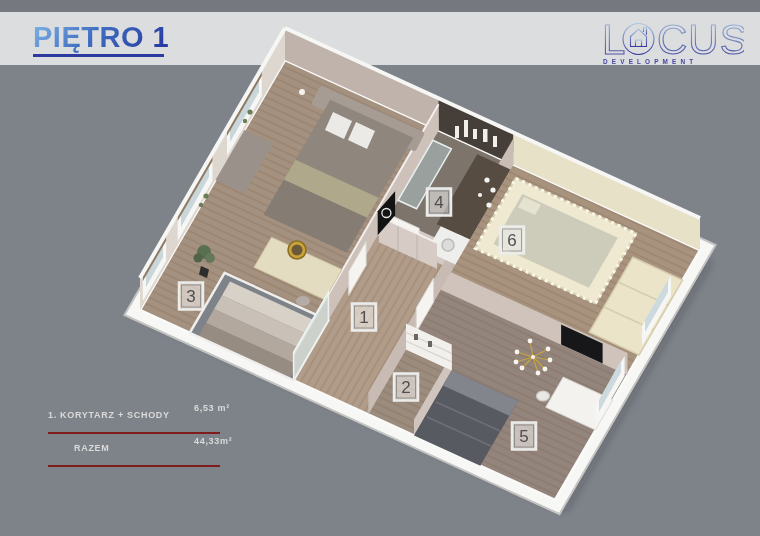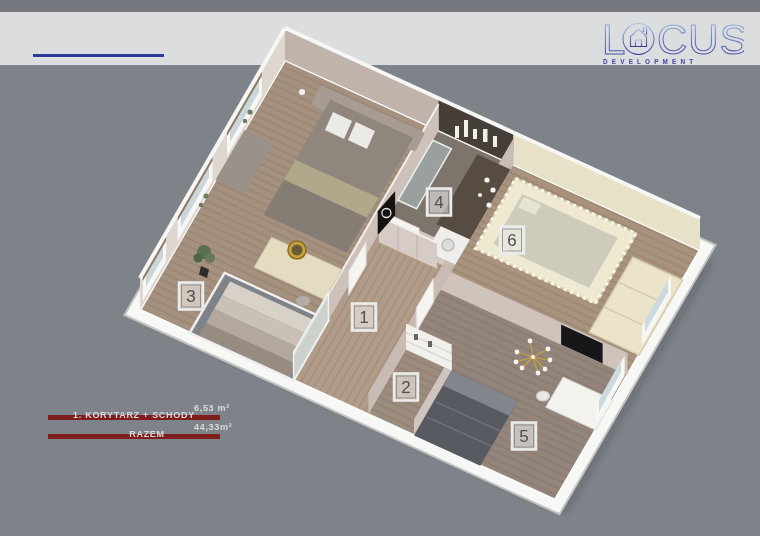--- a/index.html
+++ b/index.html
@@ -8,21 +8,21 @@
   #stage{position:relative;width:760px;height:536px;}
   #top-strip{left:0;top:0;width:760px;height:12px;background:#75797f;}
   #band{left:0;top:12px;width:760px;height:53px;background:#dcddde;}
   #title{left:33px;top:21px;font-size:29px;font-weight:bold;letter-spacing:.5px;
          background:linear-gradient(135deg,#7fb6e6 0%,#3f6cc0 45%,#24349c 100%);
          -webkit-background-clip:text;background-clip:text;color:transparent;z-index:5;}
   #title-underline{left:33px;top:54px;width:131px;height:2.5px;background:#2c3a9e;z-index:5;}
   #logo{left:594px;top:12px;width:150px;height:54px;z-index:5;}
   #plan{left:0;top:0;z-index:2;}
   #legend{left:48px;top:401px;width:176px;z-index:4;}
-  .lrow{position:relative;width:172px;border-bottom:5px solid #7f1d1d;padding:3px 0 2px 0;height:9px;text-align:center;}
+  .lrow{position:relative;width:172px;border-bottom:2px solid #7f1d1d;padding:3px 0 19px 0;height:9px;}
   .llabel,.larea{font-size:9px;font-weight:bold;letter-spacing:.7px;color:#d9d9d9;line-height:9px;white-space:nowrap;}
   .larea{position:absolute;left:146px;top:3px;}
   .lrow.total .llabel{padding-left:26px;}
   text{font-family:"Liberation Sans",sans-serif;}
 </style>
 </head>
 <body>
 
 <div id="stage">
   <div class="abs" id="top-strip"></div>
@@ -259,20 +259,21 @@
         <text x="524" y="442">5</text>
       </g>
       <g>
         <rect x="500" y="226.5" width="24" height="27" fill="rgba(255,255,255,0.5)" stroke="#ececea" stroke-width="2.5"></rect>
         <rect x="502.5" y="229" width="19" height="22" fill="none" stroke="rgba(110,110,110,0.6)" stroke-width="1"></rect>
         <text x="512" y="246">6</text>
       </g>
     </g>
   </svg>
 
+  <div class="abs" id="title">PIĘTRO 1</div>
   <div class="abs" id="title-underline"></div>
 
   <svg class="abs" id="logo" viewBox="0 0 150 54">
     <defs>
       <linearGradient id="lgrad" x1="0" y1="0" x2="0" y2="1">
         <stop offset="0" stop-color="#a9c6e2"></stop>
           <stop offset="1" stop-color="#3a3c9c"></stop>
       </linearGradient>
     </defs>
     <text x="8" y="42" font-size="42" fill="none" stroke="url(#lgrad)" stroke-width="1.1">L</text>

